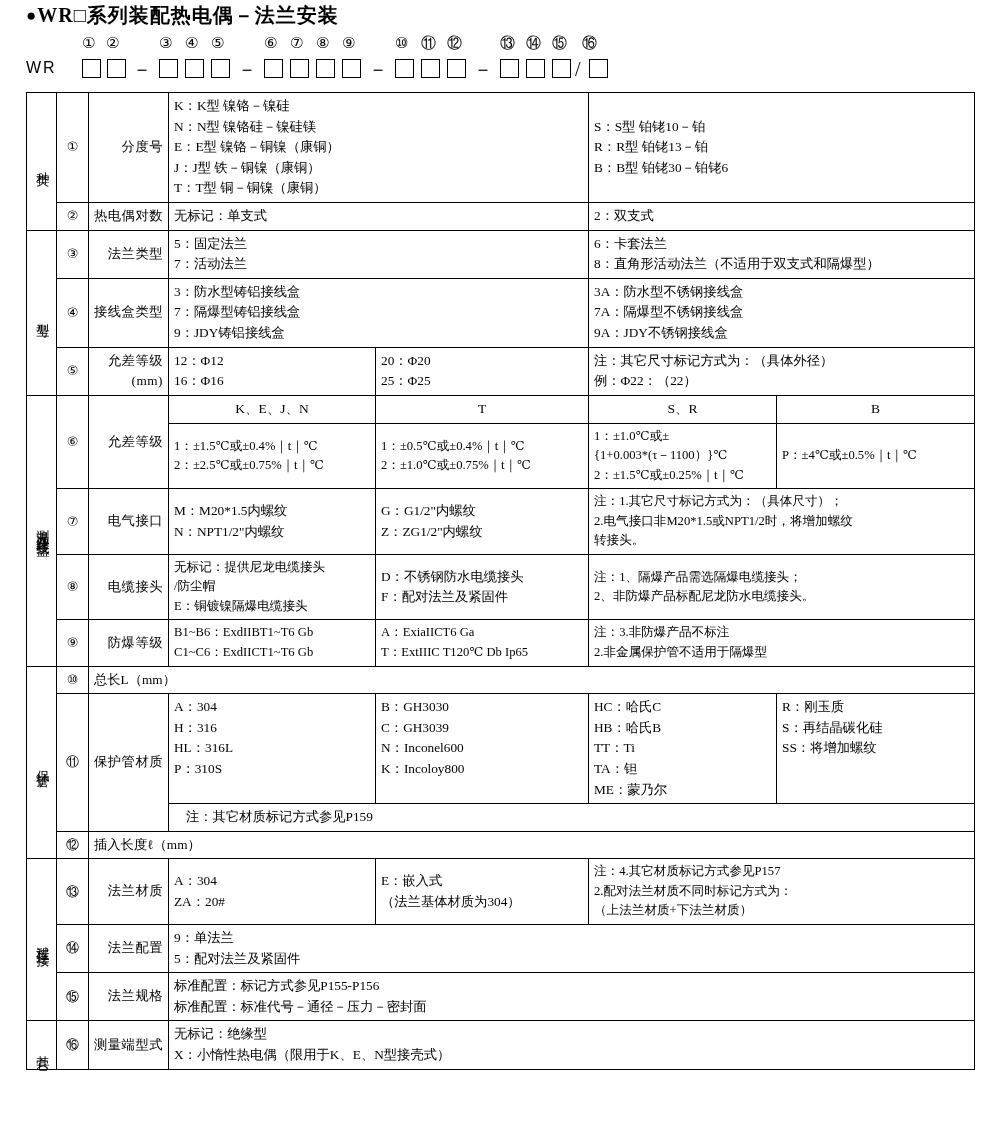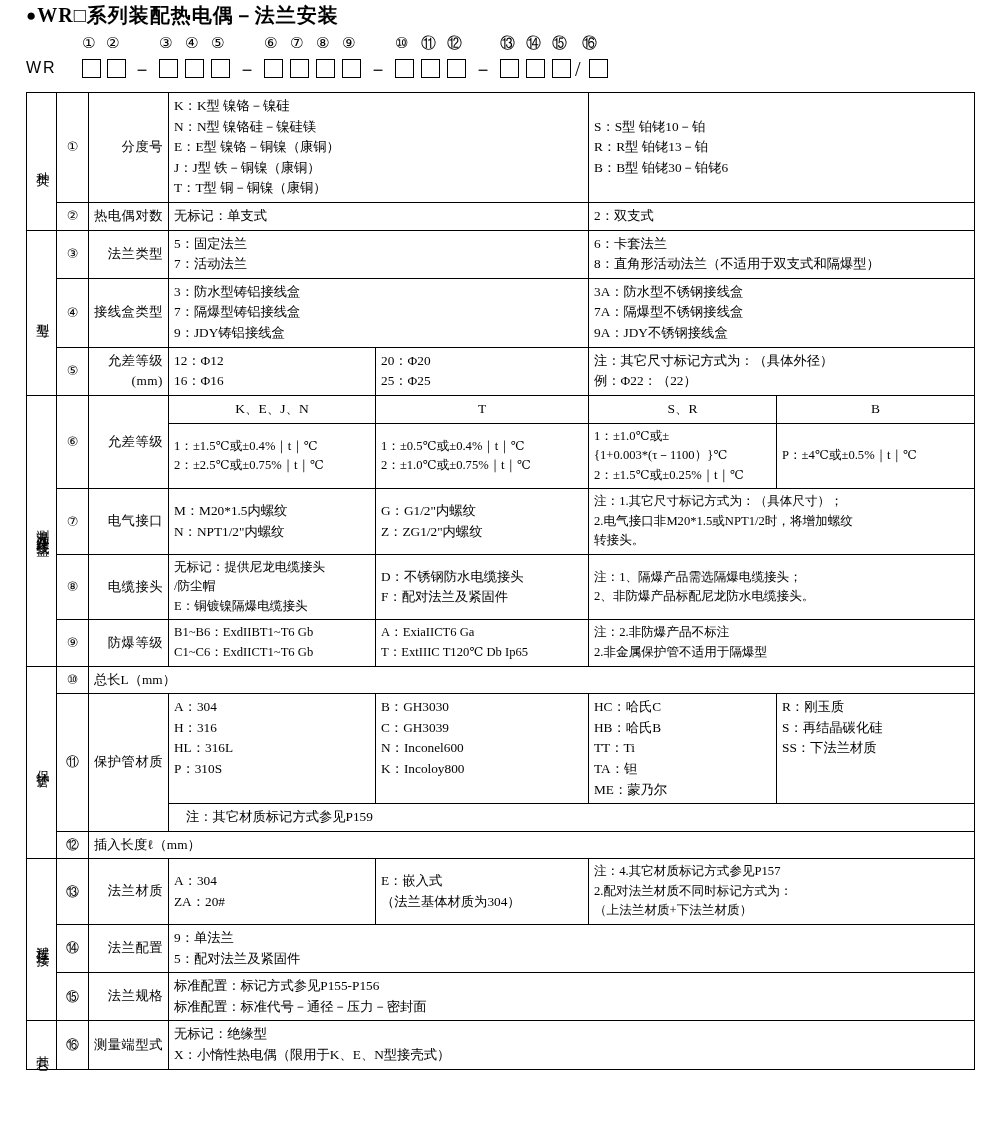--- a/index.html
+++ b/index.html
@@ -342,21 +342,21 @@
         </div>
       </td>
       <td class="cell sm">
         <div class="lines">
           <div>A：ExiaIICT6   Ga</div>
           <div>T：ExtIIIC T120℃ Db Ip65</div>
         </div>
       </td>
       <td class="cell sm" colspan="2">
         <div class="lines">
-          <div>注：2.非防爆产品不标注</div>
+          <div>注：3.非防爆产品不标注</div>
           <div>2.非金属保护管不适用于隔爆型</div>
         </div>
       </td>
     </tr>
 
     <tr>
       <td class="spine" rowspan="4"><span class="v">保护管</span></td>
       <td class="num">⑩</td>
       <td class="cell" colspan="5">总长L（mm）</td>
     </tr>
@@ -387,21 +387,21 @@
           <div>HB：哈氏B</div>
           <div>TT：Ti</div>
           <div>TA：钽</div>
           <div>ME：蒙乃尔</div>
         </div>
       </td>
       <td class="cell">
         <div class="lines">
           <div>R：刚玉质</div>
           <div>S：再结晶碳化硅</div>
-          <div>SS：下法兰材质</div>
+          <div>SS：将增加螺纹</div>
           <div>&nbsp;</div>
           <div>&nbsp;</div>
         </div>
       </td>
     </tr>
     <tr>
       <td class="cell" colspan="4">
         <span class="indent">注：其它材质标记方式参见P159</span>
       </td>
     </tr>

